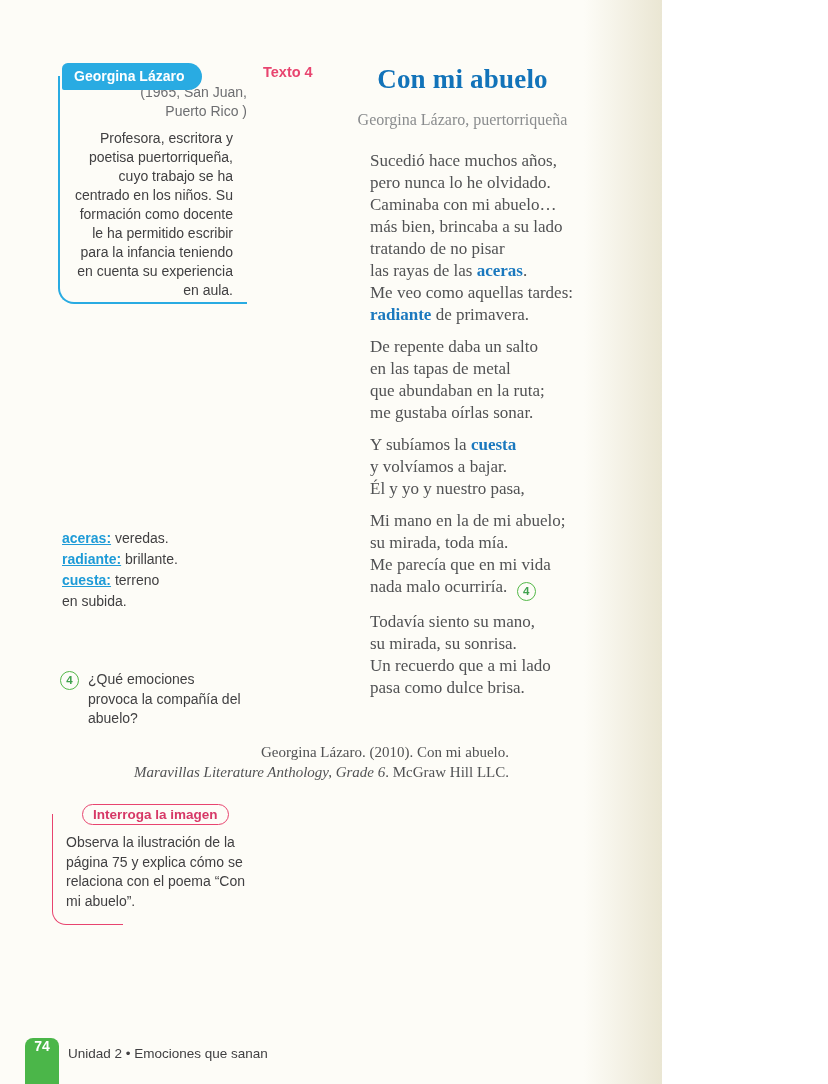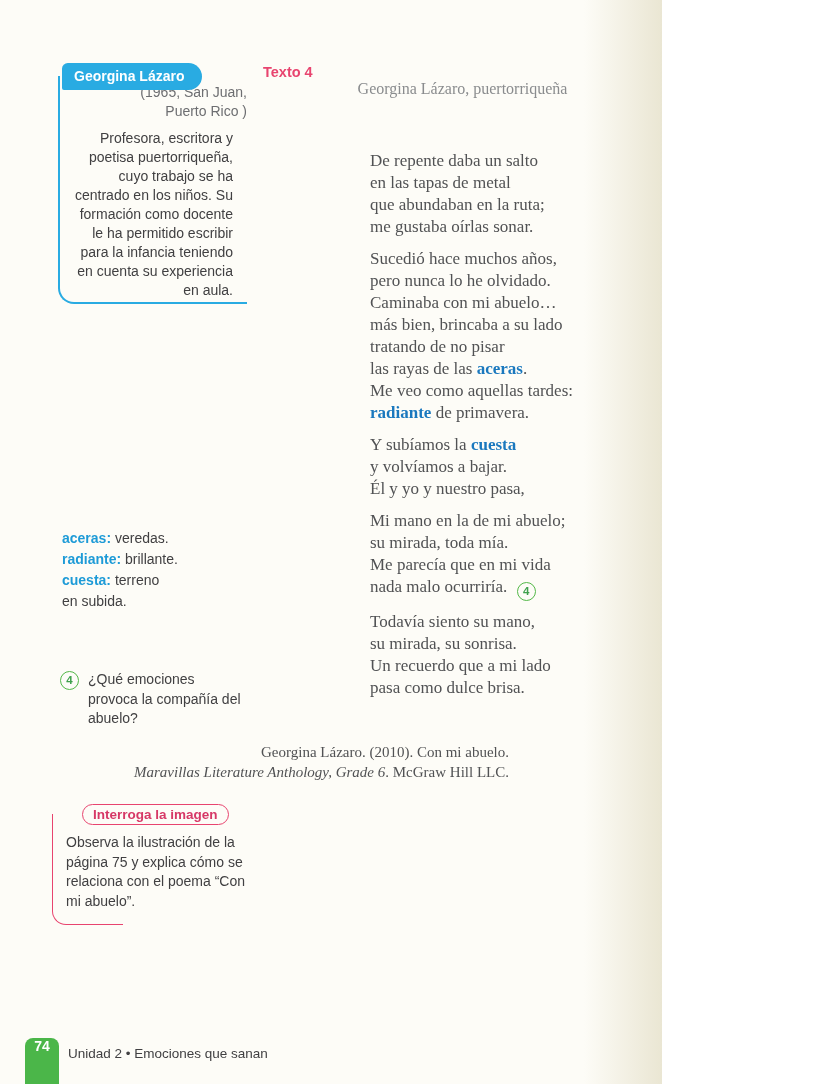--- a/index.html
+++ b/index.html
@@ -41,21 +41,21 @@
         vertical-align:-3px;margin-left:5px;background:#fdfcf7;}
 
   
   .citation{position:absolute;right:153px;top:742px;width:430px;text-align:right;
         font-family:"Liberation Serif",serif;font-size:15px;line-height:20px;
         color:#515254;}
 
   
   .glossary{position:absolute;left:62px;top:528px;width:175px;font-size:14px;
         line-height:21px;color:#414042;}
-  .gterm{color:#1e9bd7;font-weight:bold;}
+  .gterm{color:#1e9bd7;font-weight:bold;text-decoration:underline;}
   .gdef{white-space:pre-line;margin-top:28px;}
 
   
   .question{position:absolute;left:60px;top:670px;width:200px;}
   .qnum{position:absolute;left:0;top:1px;display:inline-block;width:17px;height:17px;
         line-height:17px;text-align:center;border:1.5px solid #53b848;border-radius:50%;
         color:#3ea04c;font-size:11.5px;font-weight:bold;}
   .qtext{display:block;margin-left:28px;width:160px;font-size:14px;line-height:19.5px;
         color:#414042;}
 
@@ -86,39 +86,40 @@
   </div>
   <div class="author-box">
     <p class="origin">(1965, San Juan,
 Puerto Rico )</p>
     <p class="bio">Profesora, escritora y poetisa puertorriqueña, cuyo trabajo se ha centrado en los niños. Su formación como docente le ha permitido escribir para la infancia teniendo en cuenta su experiencia en aula.</p>
   </div>
 
   <div class="texto-label">Texto 4</div>
 
   <div class="title-wrap">
+    <h1>Con mi abuelo</h1>
     <div class="byline">Georgina Lázaro, puertorriqueña</div>
   </div>
 
   <div class="poem" id="poem">
-      <p class="stanza">
-        <span class="line">De repente daba un salto</span>
-        <span class="line">en las tapas de metal</span>
-        <span class="line">que abundaban en la ruta;</span>
-        <span class="line">me gustaba oírlas sonar.</span>
-      </p>
       <p class="stanza">
         <span class="line">Sucedió hace muchos años,</span>
         <span class="line">pero nunca lo he olvidado.</span>
         <span class="line">Caminaba con mi abuelo…</span>
         <span class="line">más bien, brincaba a su lado</span>
         <span class="line">tratando de no pisar</span>
         <span class="line">las rayas de las <b class="kw">aceras</b>.</span>
         <span class="line">Me veo como aquellas tardes:</span>
         <span class="line"><b class="kw">radiante</b> de primavera.</span>
+      </p>
+      <p class="stanza">
+        <span class="line">De repente daba un salto</span>
+        <span class="line">en las tapas de metal</span>
+        <span class="line">que abundaban en la ruta;</span>
+        <span class="line">me gustaba oírlas sonar.</span>
       </p>
       <p class="stanza">
         <span class="line">Y subíamos la <b class="kw">cuesta</b></span>
         <span class="line">y volvíamos a bajar.</span>
         <span class="line">Él y yo y nuestro pasa,</span>
       </p>
       <p class="stanza">
         <span class="line">Mi mano en la de mi abuelo;</span>
         <span class="line">su mirada, toda mía.</span>
         <span class="line">Me parecía que en mi vida</span>

